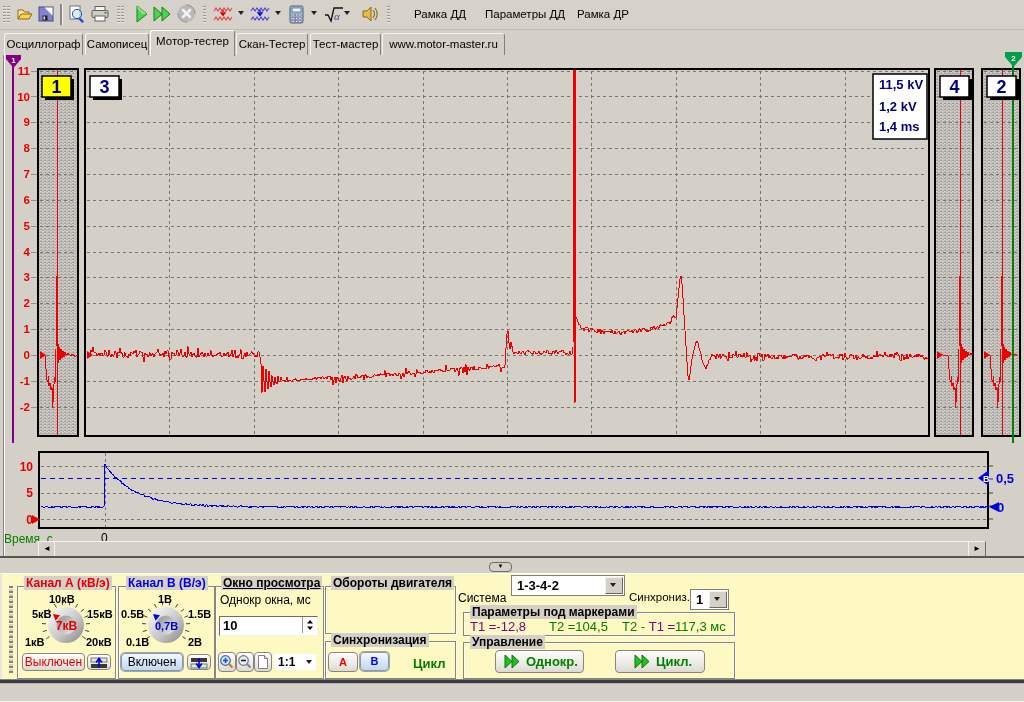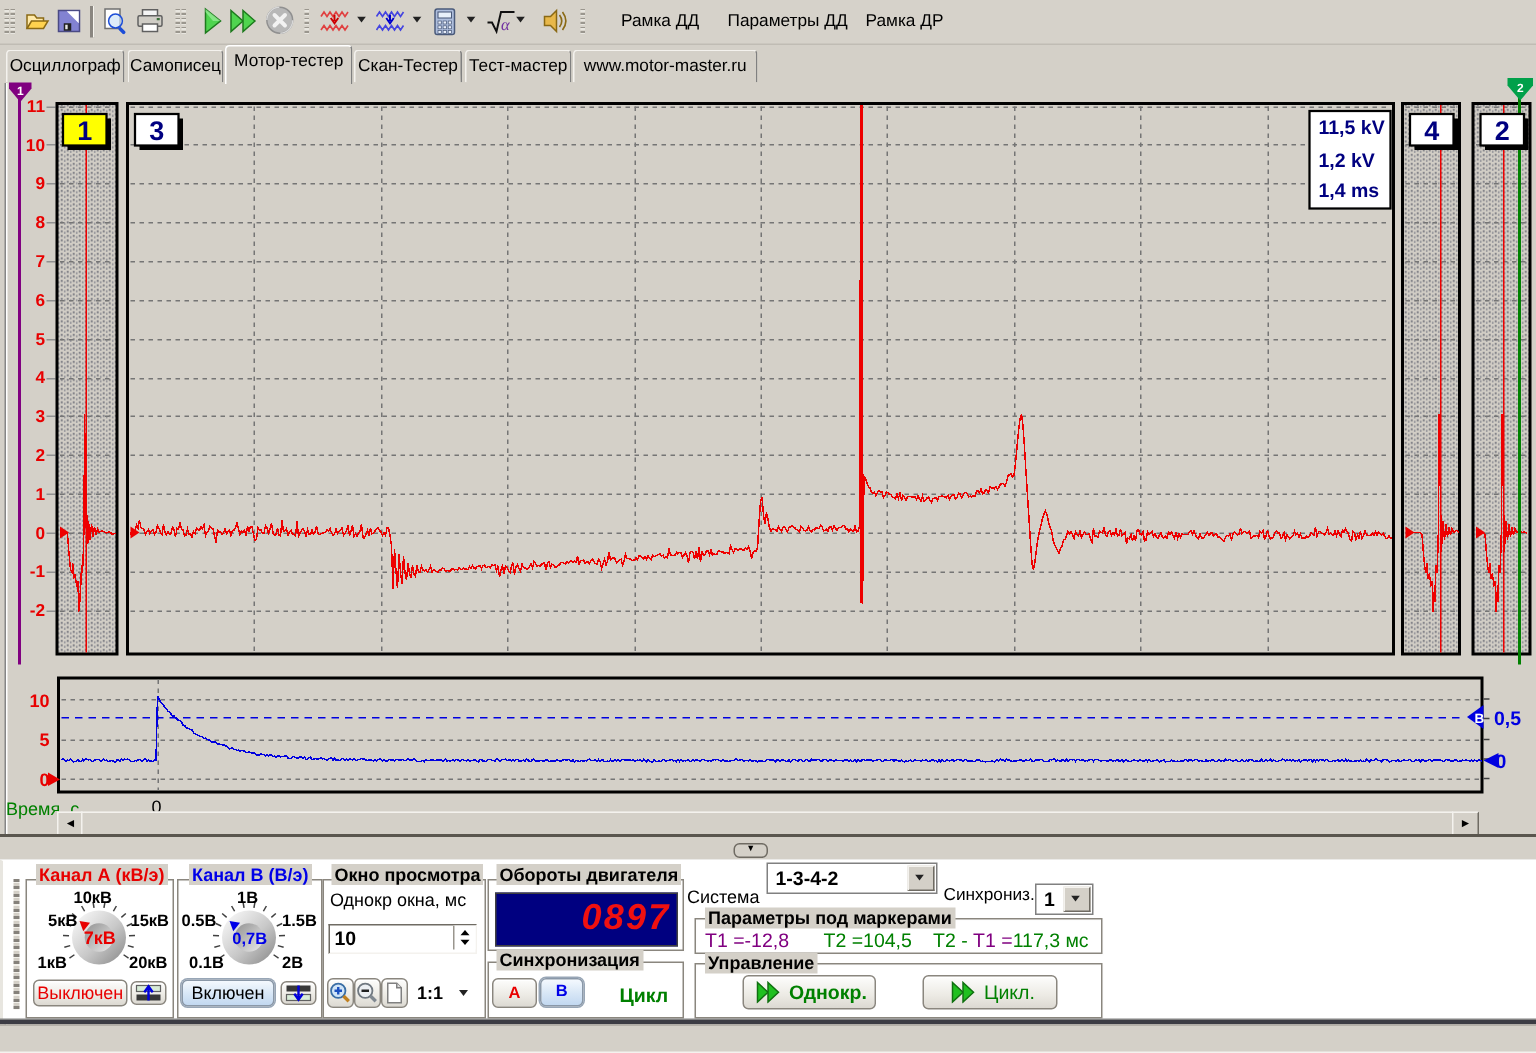--- a/index.html
+++ b/index.html
@@ -14,21 +14,21 @@
  border-top:1px solid #f4f2ee;border-left:1px solid #f4f2ee;border-radius:3px 3px 0 0;
  font-size:11.5px;color:#000;text-align:center;line-height:20px;white-space:nowrap;}
 .tab.active{top:1px;height:25px;border-top:1px solid #fff;border-left:1px solid #fff;z-index:5;background:#d4d0c8;}
 #content{left:0;top:55px;width:1024px;height:647px;background:#d4d0c8;box-shadow:inset 3px 0 0 #d4d0c8, inset 4px 0 0 #868686, inset 5px 0 0 #ffffff;}
 #scroll{left:38px;top:541px;width:947px;height:15px;background:#ecebe6;}
 .sbtn{top:0;width:16px;height:15px;background:#d4d0c8;border:1px solid;border-color:#f4f2ee #6f6b63 #6f6b63 #f4f2ee;text-align:center;line-height:13px;font-size:8px;color:#000;}
 #thumb{left:16px;top:0;width:913px;height:15px;background:#d4d0c8;border:1px solid;border-color:#f4f2ee #6f6b63 #6f6b63 #f4f2ee;}
 #splitline{left:0;top:556px;width:1024px;height:2px;background:#5a564e;}
 #splitter{left:0;top:558px;width:1024px;height:15px;background:#d4d0c8;border-bottom:1px solid #8a867e;}
 #collapsebtn{left:489px;top:4px;width:21px;height:8px;background:#d4d0c8;border:1px solid #6f6b63;border-radius:4px;font-size:6px;line-height:7px;text-align:center;color:#000;}
-#panel{left:0;top:573px;width:1022px;height:107px;background:#ffffff;border-top:1px solid #fff;border-left:2px solid #e8e6e0;}
+#panel{left:0;top:573px;width:1022px;height:107px;background:#fef9c3;border-top:1px solid #fff;border-left:2px solid #e8e6e0;}
 #panelbot{left:0;top:679px;width:1024px;height:4px;background:linear-gradient(#828282 0 1px,#3c3c44 1px 4px);}
 #status{left:0;top:683px;width:1024px;height:19px;background:#d4d0c8;border-top:1px solid #b4b0a8;box-shadow:inset 0 -2px 0 #f4f2ee;}
 .gbox{border:1px solid #8a867e;box-shadow:1px 1px 0 #fdfdfd, inset 1px 1px 0 #fdfdfd;}
 .gtitle{background:#d4d0c8;font-weight:bold;font-size:12px;padding:0 2px;white-space:nowrap;}
 .klabel{font-size:11px;font-weight:bold;color:#000;white-space:nowrap;}
 .btn{background:linear-gradient(#fdfdfc,#eceae4 60%,#dcd9d2);border:1px solid #8a867e;border-radius:4px;text-align:center;box-shadow:inset 0 1px 0 #fff;}
 .btnblue{background:linear-gradient(#f4f9fe,#d7e6f6 55%,#c2d8f0);border:1px solid #8a98a8;border-radius:4px;text-align:center;}
 </style></head>
 <body>
 
@@ -430,21 +430,21 @@
 <div class="abs klabel" style="left:186px;top:62px;">2В</div>
 <div class="abs btnblue" style="left:119px;top:79px;width:60px;height:16px;font-size:12px;color:#000;line-height:16px;box-shadow:0 0 0 1px #98a6b6;">Включен</div>
 <div class="abs btn" style="left:185px;top:80px;width:22px;height:14px;">
 <svg width="18" height="12" viewBox="0 0 18 12" style="margin-top:1px">
         <rect x="1" y="1" width="16" height="4" fill="#383838"></rect>
         <rect x="1" y="7" width="16" height="4" fill="#d8ecd8" stroke="#606060" stroke-width="0.8"></rect>
         <path d="M9 1 L9 9 M6.2 6.5 L9 10.5 L11.8 6.5" stroke="#0000dd" stroke-width="1.6" fill="none"></path>
       </svg></div>
 
 <div class="abs gbox" style="left:213px;top:12px;width:107px;height:91px;"></div>
-<div class="abs gtitle" style="left:219px;top:2px;color:#000;">Окно просмотра</div>
+<div class="abs gtitle" style="left:219px;top:2px;color:#000;text-decoration:underline;">Окно просмотра</div>
 <div class="abs" style="left:218px;top:19px;font-size:12px;color:#000;white-space:nowrap;">Однокр окна, мс</div>
 <div class="abs" style="left:217px;top:42px;width:97px;height:18px;background:#fff;border:1px solid;border-color:#6f6b63 #f4f2ee #f4f2ee #6f6b63;">
   <div style="position:absolute;left:3px;top:1px;font-size:13px;font-weight:bold;color:#000;">10</div>
   <div style="position:absolute;right:0;top:0;width:14px;height:16px;border-left:1px solid #9a968e;background:#fff;">
     <svg width="14" height="16">
           <path d="M4 6.5 L7 3 L10 6.5 Z" fill="#000"></path>
           <path d="M4 9.5 L7 13 L10 9.5 Z" fill="#000"></path>
         </svg>
   </div>
 </div>
@@ -467,23 +467,20 @@
       </svg></div>
 <div class="abs" style="left:272px;top:80px;width:42px;height:16px;background:#fff;">
   <div style="position:absolute;left:4px;top:1px;font-size:12px;font-weight:bold;">1:1</div>
   <svg width="7" height="5" style="position:absolute;right:3px;top:6px">
         <path d="M0 0 L6 0 L3 4 Z" fill="#222"></path>
       </svg>
 </div>
 
 <div class="abs gbox" style="left:323px;top:12px;width:129px;height:46px;"></div>
 <div class="abs gtitle" style="left:329px;top:2px;color:#000;">Обороты двигателя</div>
-<div class="abs" style="left:328px;top:21px;width:120px;height:34px;background:#000080;border:1px solid #404040;">
-  <div style="position:absolute;right:4px;top:2px;font-size:24px;font-style:italic;font-weight:bold;color:#f01010;letter-spacing:1.5px;">0897</div>
-</div>
 
 <div class="abs gbox" style="left:323px;top:67px;width:129px;height:36px;"></div>
 <div class="abs gtitle" style="left:329px;top:59px;color:#000;">Синхронизация</div>
 <div class="abs btn" style="left:326px;top:78px;width:28px;height:18px;font-size:11px;font-weight:bold;color:#e80000;line-height:18px;">А</div>
 <div class="abs btnblue" style="left:358px;top:78px;width:27px;height:17px;font-size:11px;font-weight:bold;color:#0000e8;line-height:17px;box-shadow:0 0 0 1px #98a6b6;">В</div>
 <div class="abs" style="left:411px;top:82px;font-size:13px;font-weight:bold;color:#008000;">Цикл</div>
 
 <div class="abs" style="left:456px;top:17px;font-size:12px;color:#000;">Система</div>
 <div class="abs" style="left:509px;top:1px;width:112px;height:19px;background:#fff;border:1px solid #808080;">
   <div style="position:absolute;left:5px;top:2px;font-size:13px;font-weight:bold;">1-3-4-2</div>
@@ -516,18 +513,18 @@
         <path d="M1 1 L8 7.5 L1 14 Z" fill="#20c020" stroke="#107010"></path>
         <path d="M8 1 L15 7.5 L8 14 Z" fill="#20c020" stroke="#107010"></path>
       </svg>
   <span style="position:absolute;left:30px;top:3px;font-size:13px;font-weight:bold;color:#008000;">Однокр.</span>
     </div>
 <div class="abs btn" style="left:613px;top:76px;width:88px;height:21px;">
   <svg width="17" height="15" style="position:absolute;left:18px;top:3px" viewBox="0 0 17 15">
         <path d="M1 1 L8 7.5 L1 14 Z" fill="#20c020" stroke="#107010"></path>
         <path d="M8 1 L15 7.5 L8 14 Z" fill="#20c020" stroke="#107010"></path>
       </svg>
-  <span style="position:absolute;left:40px;top:3px;font-size:13px;font-weight:normal;color:#008000;">Цикл.</span>
+  <span style="position:absolute;left:40px;top:3px;font-size:13px;font-weight:bold;color:#008000;">Цикл.</span>
     </div>
 
 </div>
 <div id="panelbot" class="abs"></div>
 <div id="status" class="abs"></div>
 
 </body></html>

